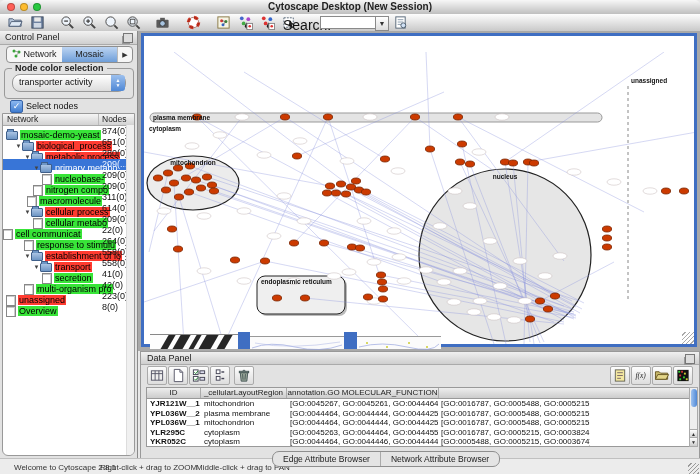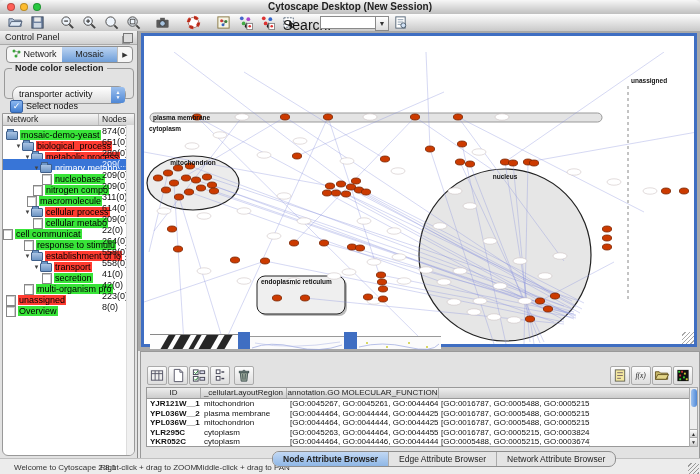--- a/index.html
+++ b/index.html
@@ -25,21 +25,21 @@
   #cp-title{position:absolute;left:0;top:0;width:100%;height:13px;background:linear-gradient(#f2f2f2,#cfcfcf);border-bottom:1px solid #aaa;}
   #cp-title-text{position:absolute;left:5px;top:1px;font-size:9px;color:#222;}
   .float-icon{position:absolute;right:4px;top:2px;width:8px;height:8px;border:1px solid #777;background:#ddd;box-shadow:-2px 2px 0 -1px #999;}
   #cp-tabs{position:absolute;left:6px;top:15px;width:125px;height:15px;display:flex;border:1px solid #8e8e8e;border-radius:4px;overflow:hidden;background:#f6f6f6;}
   .cp-tab{flex:1;font-size:9px;text-align:center;line-height:15px;color:#222;white-space:nowrap;overflow:hidden;}
   .cp-tab.sel{background:linear-gradient(#bcd4f2,#6e9ed9);font-weight:normal;}
   #cp-tab-arrow{width:14px;flex:0 0 14px;font-size:7px;line-height:15px;text-align:center;color:#333;border-left:1px solid #bbb;}
   .net-glyph{display:inline-block;vertical-align:-1px;margin-right:2px;}
   #groupbox{position:absolute;left:4px;top:37px;width:128px;height:29px;border:1px solid #9a9a9a;border-radius:4px;}
   #groupbox-label{position:absolute;left:7px;top:-6px;background:#e2e2e2;padding:0 3px;font-size:9px;font-weight:bold;color:#222;}
-  #dropdown{position:absolute;left:7px;top:17px;width:112px;height:16px;border:1px solid #999;border-radius:8px;background:linear-gradient(#fff,#dcdcdc);}
+  #dropdown{position:absolute;left:7px;top:5px;width:112px;height:16px;border:1px solid #999;border-radius:8px;background:linear-gradient(#fff,#dcdcdc);}
   #dropdown-value{position:absolute;left:6px;top:2px;font-size:9px;color:#111;}
   #dropdown-stepper{position:absolute;right:0;top:0;width:14px;height:100%;border-radius:0 3px 3px 0;background:linear-gradient(#9cc0ee,#4f88d6);color:#fff;font-size:5px;line-height:5px;text-align:center;padding-top:3px;box-sizing:border-box;}
   #checkbox-row{position:absolute;left:10px;top:69px;height:12px;}
   #checkbox{position:absolute;left:0;top:0;width:11px;height:11px;border-radius:2px;border:1px solid #3462a8;background:linear-gradient(#8cb8f0,#3f7cd0);color:#fff;font-size:9px;line-height:11px;text-align:center;}
   #checkbox-label{position:absolute;left:16px;top:1px;font-size:9px;white-space:nowrap;color:#111;}
   #tree-panel{position:absolute;left:2px;top:82px;width:133px;height:343px;background:#fff;border:1px solid #999;border-radius:0 0 6px 6px;box-sizing:border-box;overflow:hidden;}
   #tree-header{position:relative;height:11px;background:linear-gradient(#f5f5f5,#d2d2d2);border-bottom:1px solid #aaa;font-size:8.5px;color:#222;}
   #tree-header .c1{position:absolute;left:4px;top:0;}
   #tree-header .c2{position:absolute;left:99px;top:0;}
   #tree-header .sep{position:absolute;left:95px;top:0;width:1px;height:100%;background:#bbb;}
@@ -559,20 +559,24 @@
     <svg width="84" height="12">
         <path d="M2 8 Q25 2 50 8 T82 5" fill="none" stroke="#9aa6e0" stroke-width="0.7"></path>
         <circle cx="10" cy="4" r="1" fill="#cc3"></circle>
         <circle cx="30" cy="8" r="1" fill="#cc3"></circle>
         <circle cx="52" cy="4" r="1" fill="#cc3"></circle>
         <circle cx="70" cy="8" r="1" fill="#cc3"></circle>
       </svg>
   </div>
 
   <div id="data-panel">
+    <div id="dp-title">
+      <span id="dp-title-text">Data Panel</span>
+      <span class="float-icon"></span>
+    </div>
     <div id="dp-toolbar">
       <span class="dpi" style="left:6px"><svg viewBox="0 0 16 16">
             <rect x="2" y="3" width="12" height="10" fill="#eee" stroke="#556"></rect>
             <line x1="2" y1="6" x2="14" y2="6" stroke="#556"></line>
             <line x1="6" y1="3" x2="6" y2="13" stroke="#556"></line>
             <line x1="10" y1="3" x2="10" y2="13" stroke="#556"></line>
           </svg></span>
       <span class="dpi" style="left:27px"><svg viewBox="0 0 16 16">
             <path d="M4 1.5h6l3 3V14.5H4z" fill="#fff" stroke="#556"></path>
             <path d="M10 1.5v3h3" fill="none" stroke="#556"></path>
@@ -675,18 +679,17 @@
     </div>
   </div>
 
   <div id="statusbar">
     <span id="status-welcome">Welcome to Cytoscape 2.8.1</span>
     <span id="status-zoom">Right-click + drag to ZOOM</span>
     <span id="status-pan">Middle-click + drag to PAN</span>
     <div id="win-grip"></div>
   </div>
   <div id="attr-tabs">
-      <div class="attr-tab sel">Node Attribute Browser</div>
       <div class="attr-tab">Edge Attribute Browser</div>
       <div class="attr-tab">Network Attribute Browser</div>
     </div>
 
 </div>
 
 </body></html>

